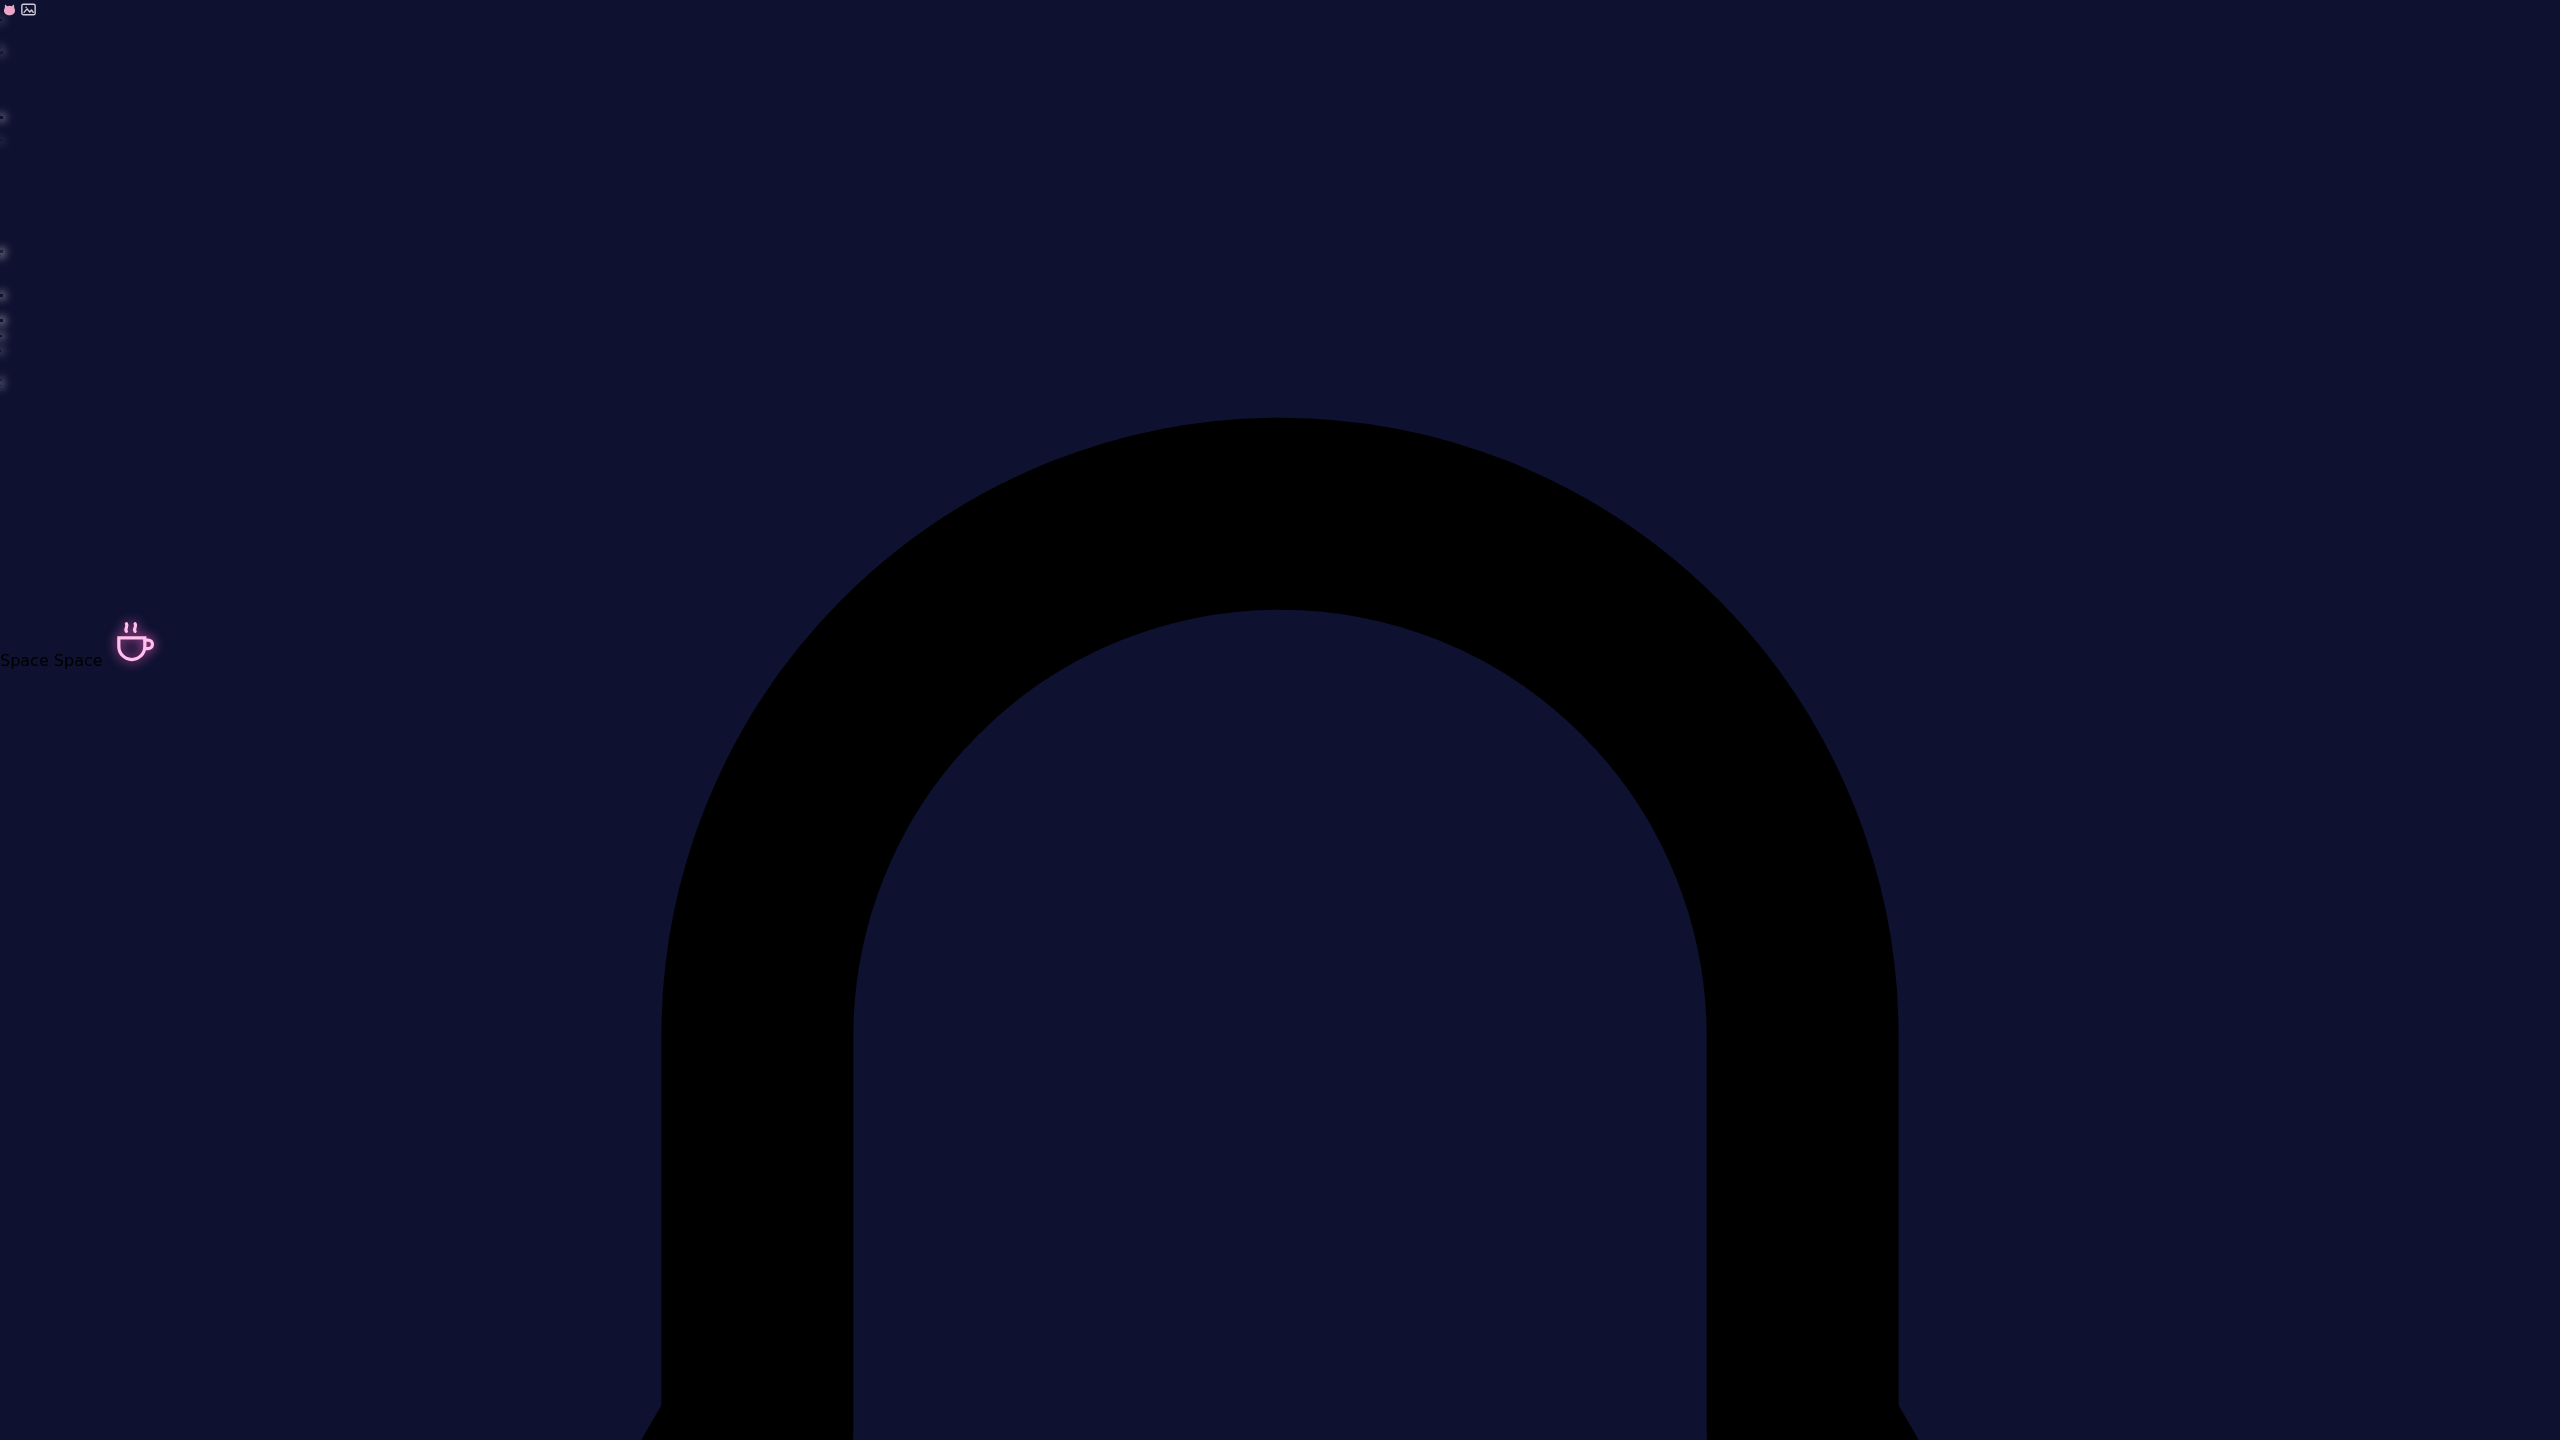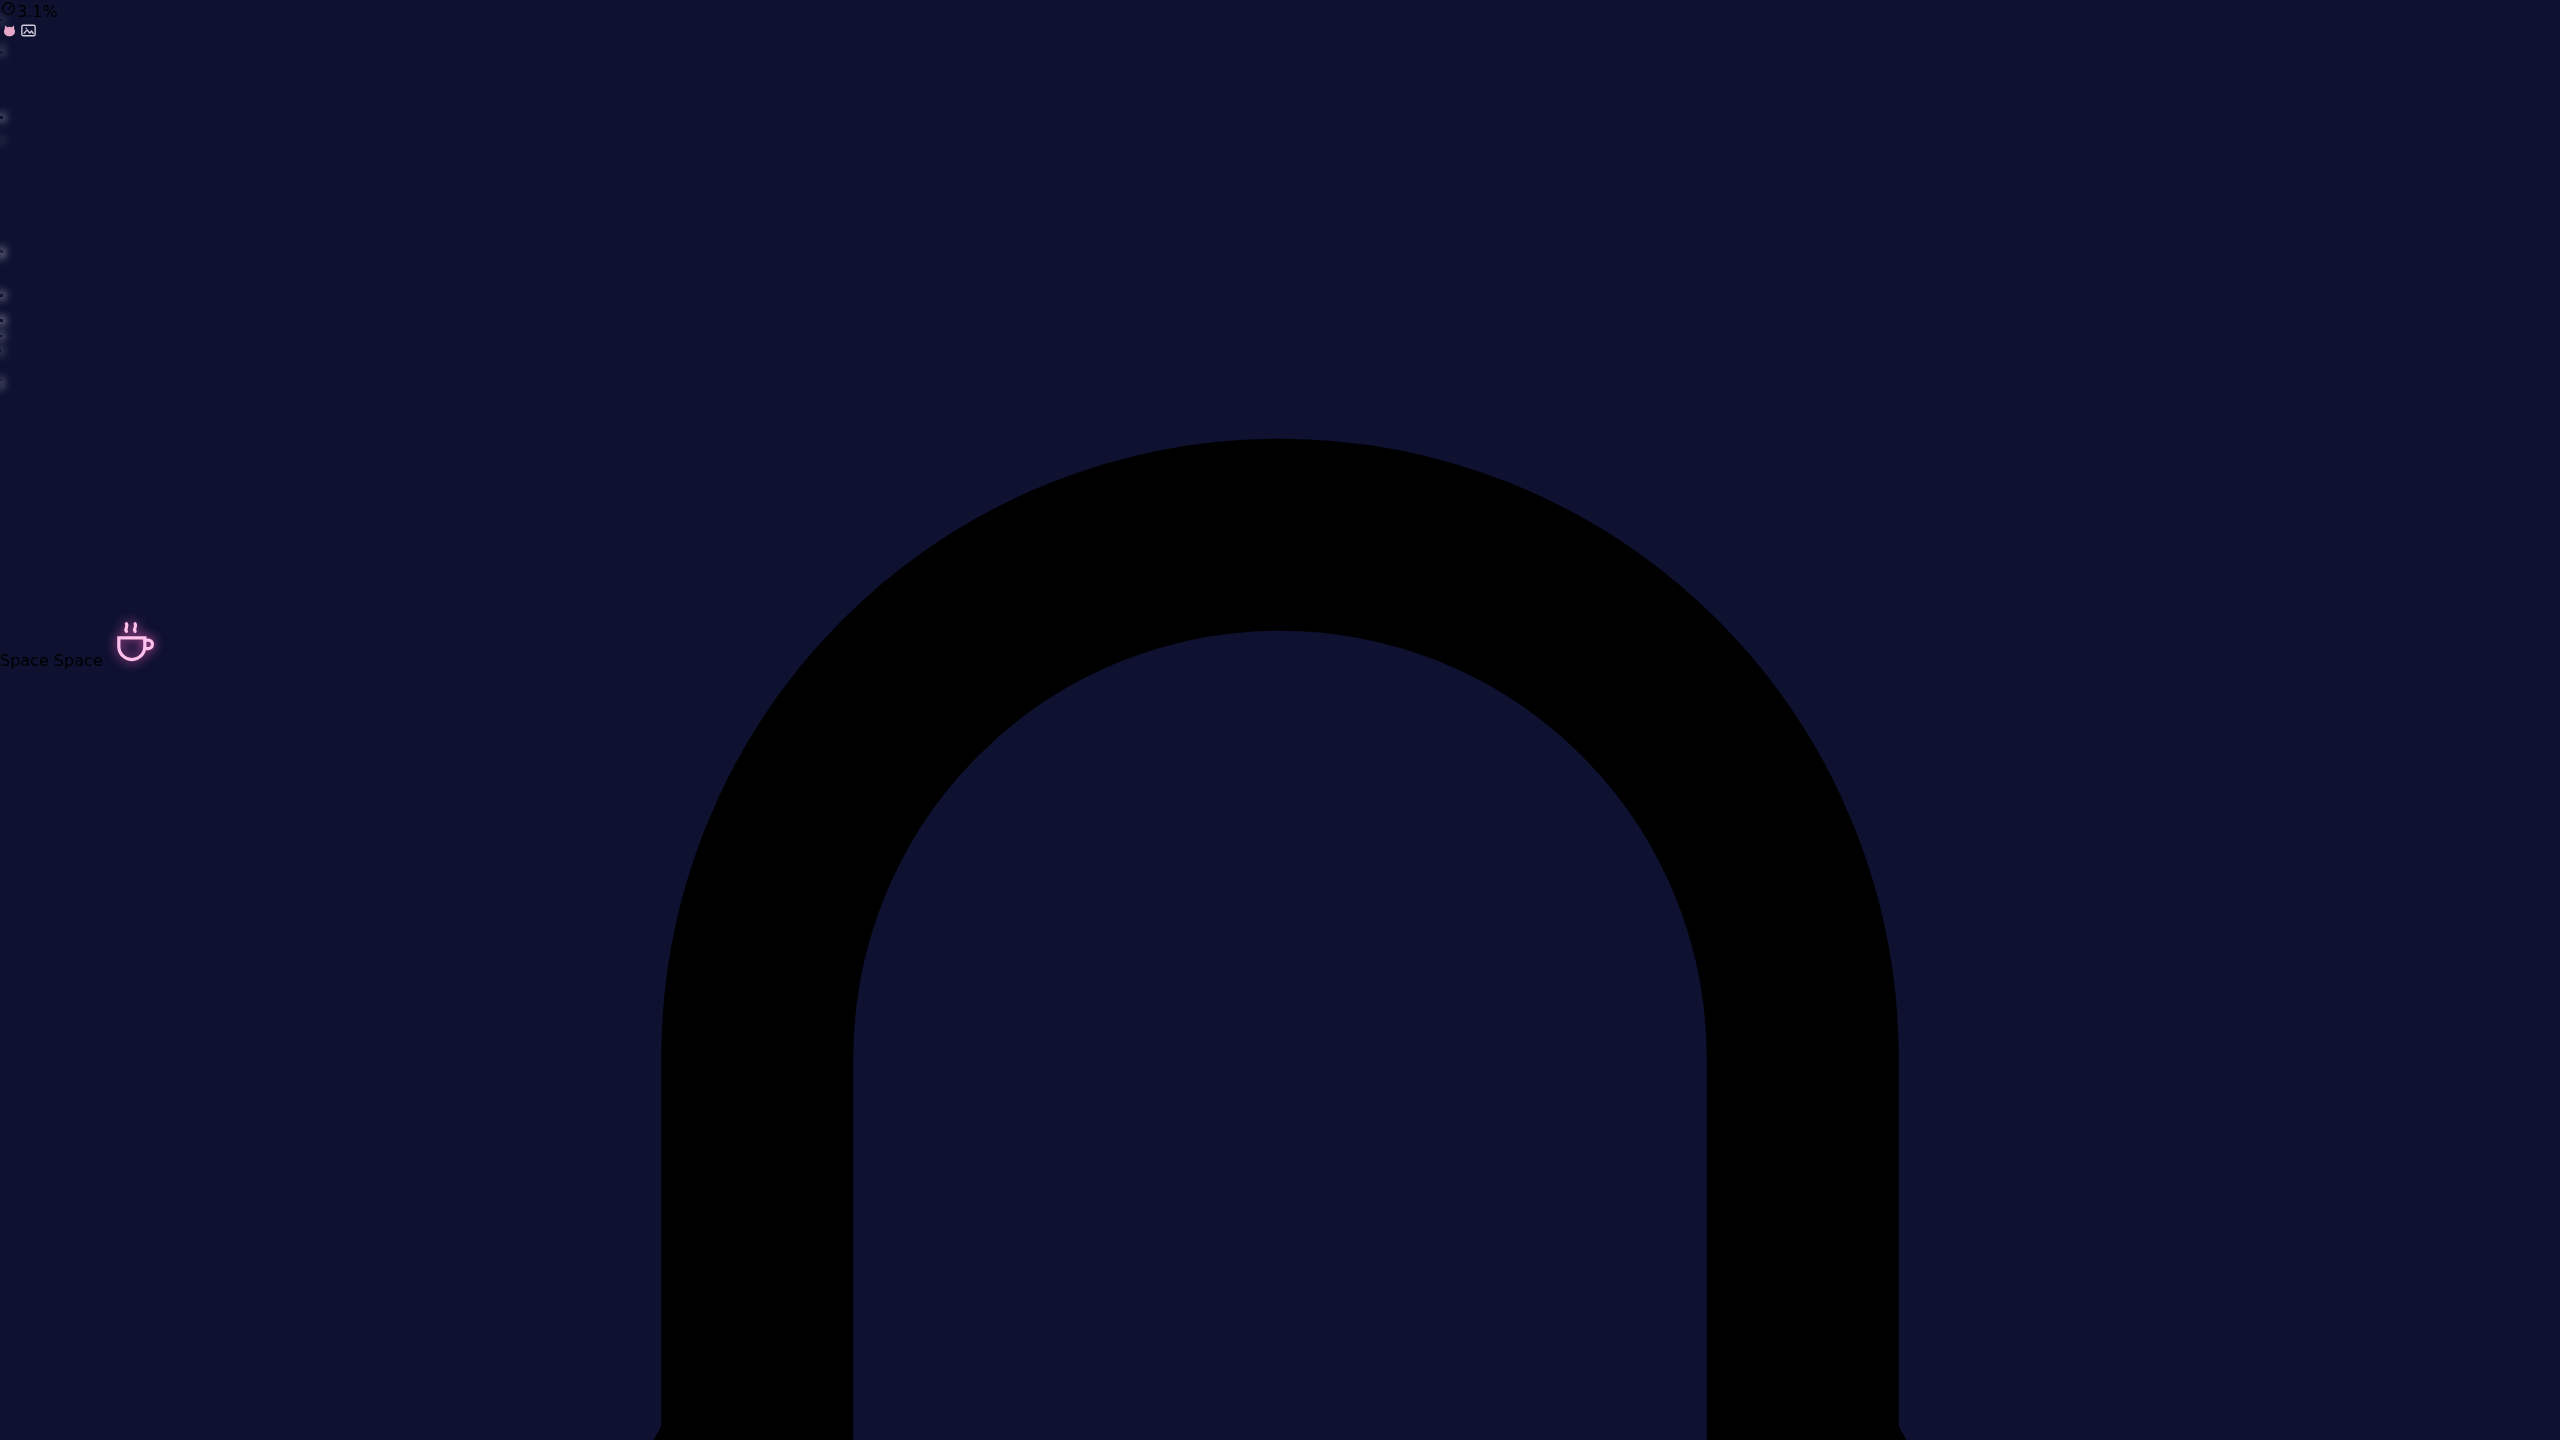--- a/index.html
+++ b/index.html
@@ -457,25 +457,20 @@
     </div>
   <div class="crater" style="left: 90px; top: 1085px; width: 680px; height: 260px;"></div>
       <div class="crater" style="left: 1370px; top: 1120px; width: 500px; height: 190px;"></div>
       <div class="crater" style="left: 2020px; top: 1085px; width: 460px; height: 170px;"></div>
       <div class="crater" style="left: 2240px; top: 1255px; width: 440px; height: 180px;"></div>
     </div>
 
   <div id="topbar">
     <div class="tb-left">
       <div class="tb-pill" id="topbar-stats">
-          <div class="tstat"><span style="width:17px;height:17px;display:inline-block;"><svg viewBox="0 0 24 24" fill="none" stroke="currentColor" stroke-width="1.8" stroke-linecap="round" stroke-linejoin="round" style="width:100%;height:100%;display:block;">
-                <circle cx="12" cy="12" r="8.2"></circle>
-                <path d="M12 12.2l3.6-3.4"></path>
-                <circle cx="12" cy="12" r="1" fill="currentColor" stroke="none"></circle>
-              </svg></span><span>3.1%</span></div>
         </div>
     </div>
     <div id="ws-pill">
         <div class="ws-dot occupied"></div>
         <div class="ws-dot empty"></div>
         <div class="ws-dot occupied"></div>
         <div class="ws-dot current"></div>
         <div class="ws-dot empty"></div>
       </div>
     <div class="tb-right">

